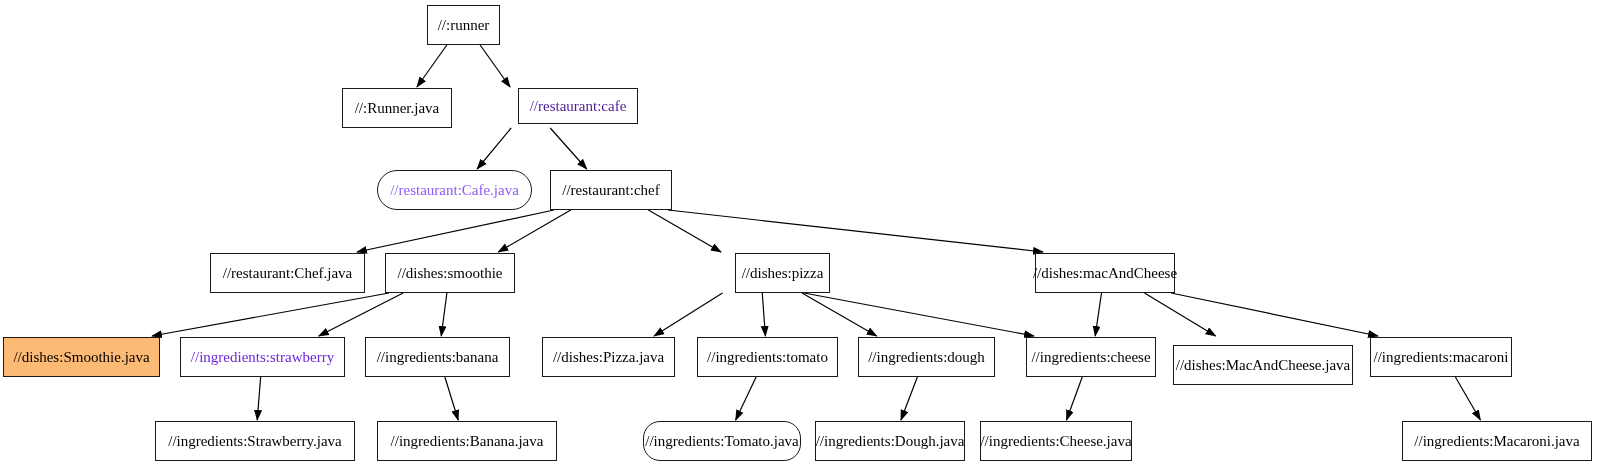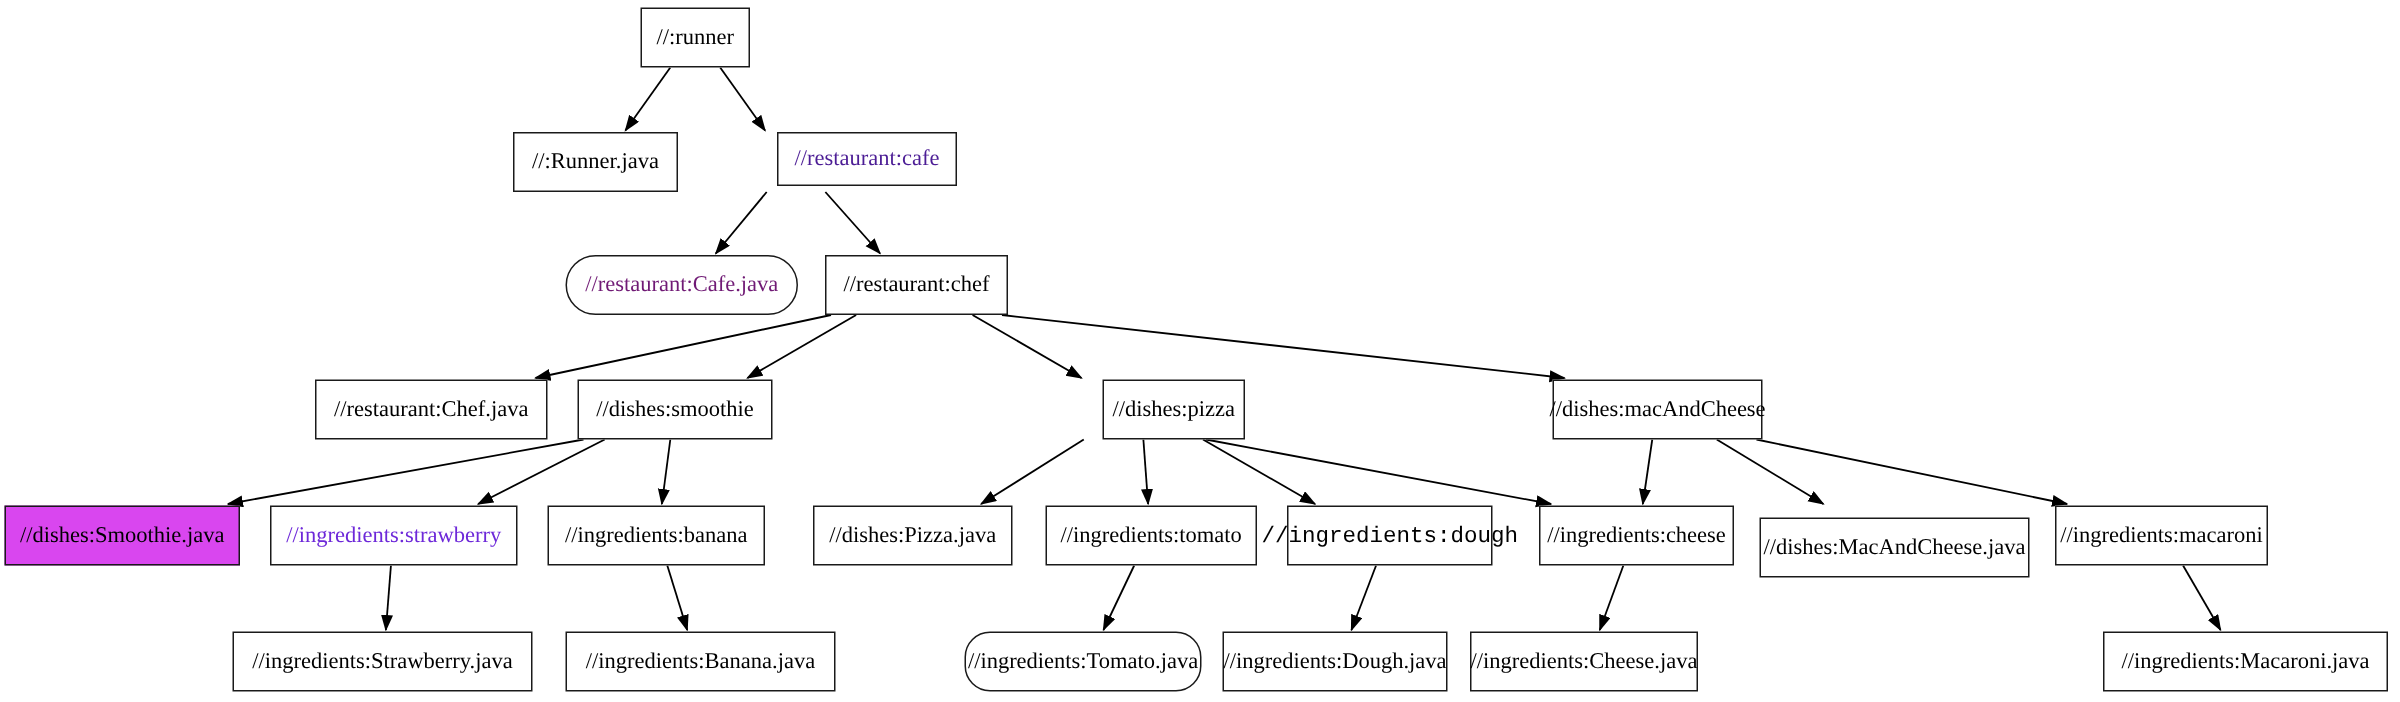--- a/index.html
+++ b/index.html
@@ -70,54 +70,54 @@
   <div id="nodes">
       <div class="node" style="left: 427px; top: 5px; width: 73px; height: 40px; border-color: rgb(26, 26, 26); background: rgb(255, 255, 255); color: rgb(0, 0, 0);">
         <span>//:runner</span>
       </div>
       <div class="node" style="left: 342px; top: 88px; width: 110px; height: 40px; border-color: rgb(26, 26, 26); background: rgb(255, 255, 255); color: rgb(0, 0, 0);">
         <span>//:Runner.java</span>
       </div>
       <div class="node" style="left: 470px; top: 88px; width: 120px; height: 36px; border-color: rgb(26, 26, 26); background: rgb(255, 255, 255); color: #4c1d95; margin-left: 48px;">
         <span>//restaurant:cafe</span>
       </div>
-      <div class="node" style="left: 377px; top: 170px; width: 155px; height: 40px; border-color: rgb(26, 26, 26); background: rgb(255, 255, 255); color: #701a75; border-radius: 20px;">
+      <div class="node" style="left: 377px; top: 170px; width: 155px; height: 40px; border-color: rgb(26, 26, 26); background: rgb(255, 255, 255); color: #8b5cf6; border-radius: 20px;">
         <span>//restaurant:Cafe.java</span>
       </div>
       <div class="node" style="left: 550px; top: 170px; width: 122px; height: 40px; border-color: rgb(26, 26, 26); background: rgb(255, 255, 255); color: rgb(0, 0, 0);">
         <span>//restaurant:chef</span>
       </div>
       <div class="node" style="left: 210px; top: 253px; width: 155px; height: 40px; border-color: rgb(26, 26, 26); background: rgb(255, 255, 255); color: rgb(0, 0, 0);">
         <span>//restaurant:Chef.java</span>
       </div>
       <div class="node" style="left: 385px; top: 253px; width: 130px; height: 40px; border-color: rgb(26, 26, 26); background: rgb(255, 255, 255); color: rgb(0, 0, 0);">
         <span>//dishes:smoothie</span>
       </div>
       <div class="node" style="left: 713px; top: 253px; width: 95px; height: 40px; border-color: rgb(26, 26, 26); background: rgb(255, 255, 255); color: rgb(0, 0, 0); margin-left: 22px;">
         <span>//dishes:pizza</span>
       </div>
       <div class="node" style="left: 1035px; top: 253px; width: 140px; height: 40px; border-color: rgb(26, 26, 26); background: rgb(255, 255, 255); color: rgb(0, 0, 0);">
         <span>//dishes:macAndCheese</span>
       </div>
-      <div class="node" style="left: 3px; top: 337px; width: 157px; height: 40px; border-color: rgb(26, 26, 26); background: #d946ef; color: rgb(0, 0, 0);">
+      <div class="node" style="left: 3px; top: 337px; width: 157px; height: 40px; border-color: rgb(26, 26, 26); background: #fdba74; color: rgb(0, 0, 0);">
         <span>//dishes:Smoothie.java</span>
       </div>
       <div class="node" style="left: 180px; top: 337px; width: 165px; height: 40px; border-color: rgb(26, 26, 26); background: rgb(255, 255, 255); color: #6d28d9;">
         <span>//ingredients:strawberry</span>
       </div>
       <div class="node" style="left: 365px; top: 337px; width: 145px; height: 40px; border-color: rgb(26, 26, 26); background: rgb(255, 255, 255); color: rgb(0, 0, 0);">
         <span>//ingredients:banana</span>
       </div>
       <div class="node" style="left: 542px; top: 337px; width: 133px; height: 40px; border-color: rgb(26, 26, 26); background: rgb(255, 255, 255); color: rgb(0, 0, 0);">
         <span>//dishes:Pizza.java</span>
       </div>
       <div class="node" style="left: 697px; top: 337px; width: 141px; height: 40px; border-color: rgb(26, 26, 26); background: rgb(255, 255, 255); color: rgb(0, 0, 0);">
         <span>//ingredients:tomato</span>
       </div>
-      <div class="node" style="left: 858px; top: 337px; width: 137px; height: 40px; border-color: rgb(26, 26, 26); background: rgb(255, 255, 255); color: rgb(0, 0, 0); font-family: Liberation Mono, monospace;">
+      <div class="node" style="left: 858px; top: 337px; width: 137px; height: 40px; border-color: rgb(26, 26, 26); background: rgb(255, 255, 255); color: rgb(0, 0, 0);">
         <span>//ingredients:dough</span>
       </div>
       <div class="node" style="left: 1026px; top: 337px; width: 130px; height: 40px; border-color: rgb(26, 26, 26); background: rgb(255, 255, 255); color: rgb(0, 0, 0);">
         <span>//ingredients:cheese</span>
       </div>
       <div class="node" style="left: 1173px; top: 345px; width: 180px; height: 40px; border-color: rgb(26, 26, 26); background: rgb(255, 255, 255); color: rgb(0, 0, 0);">
         <span>//dishes:MacAndCheese.java</span>
       </div>
       <div class="node" style="left: 1370px; top: 337px; width: 142px; height: 40px; border-color: rgb(26, 26, 26); background: rgb(255, 255, 255); color: rgb(0, 0, 0);">
         <span>//ingredients:macaroni</span>

